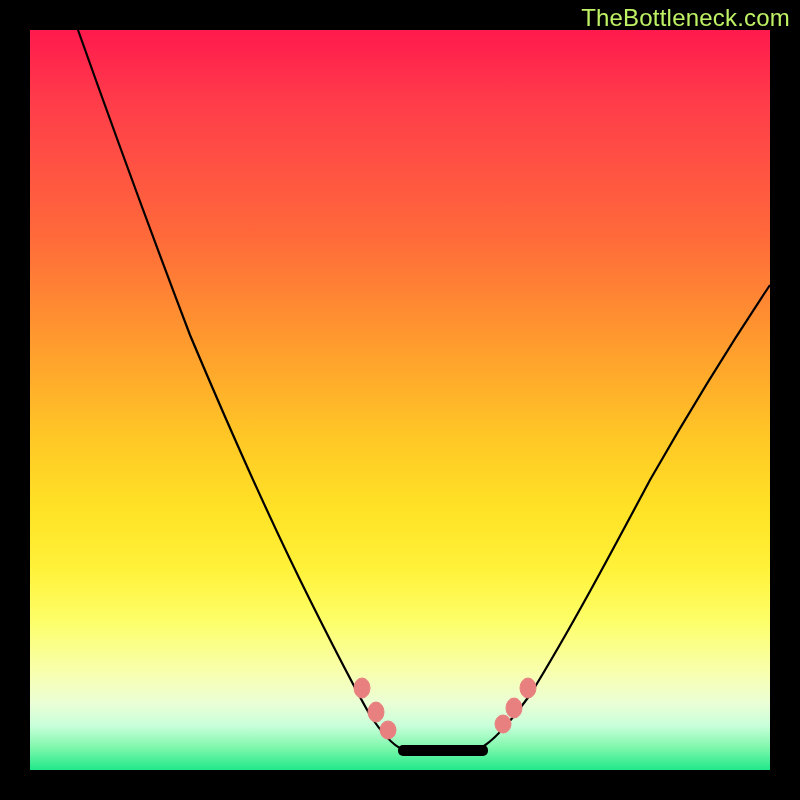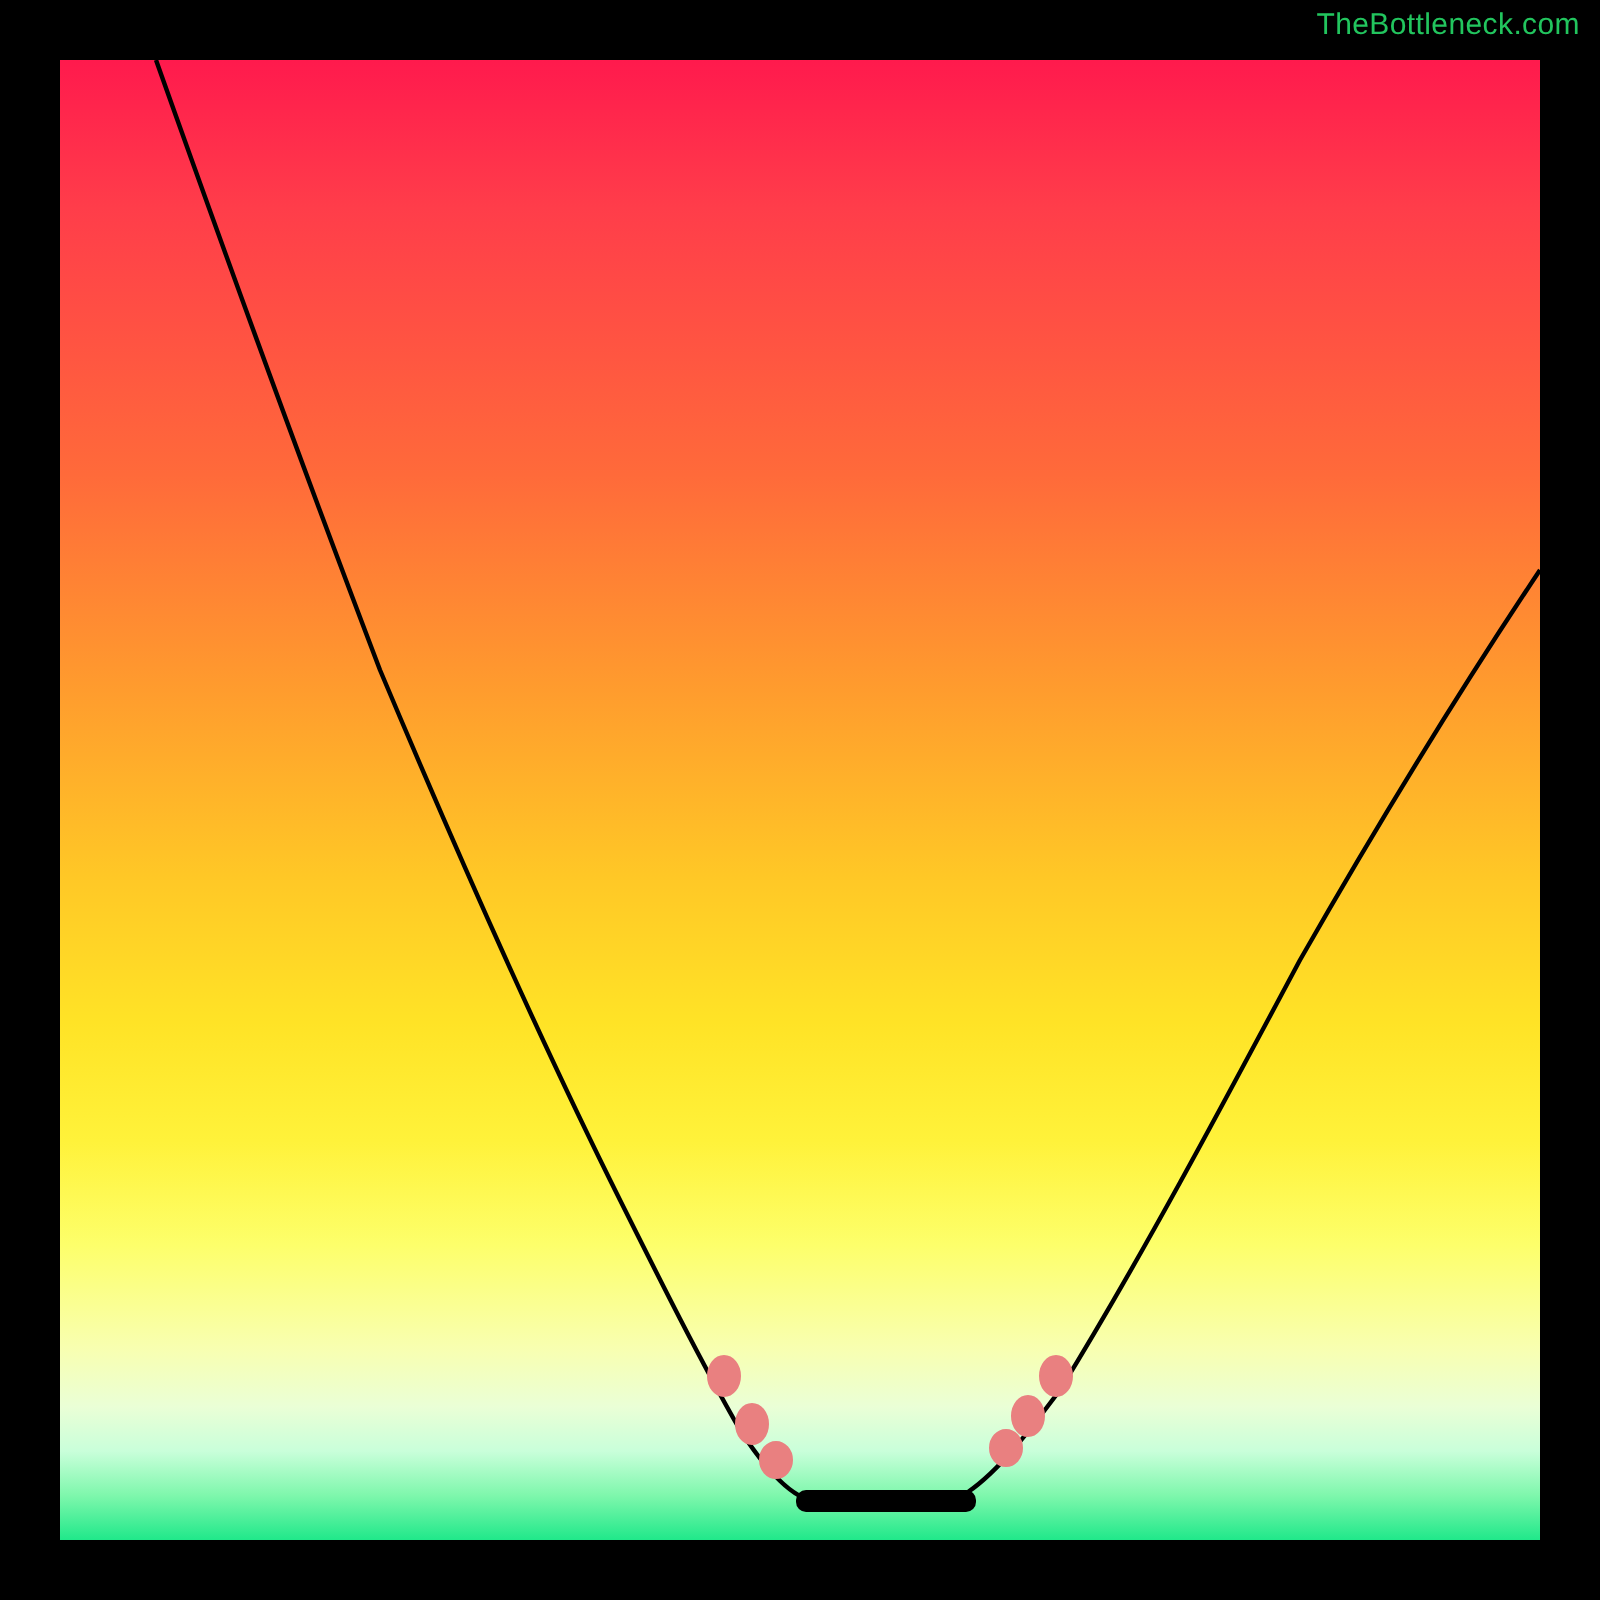--- a/index.html
+++ b/index.html
@@ -37,22 +37,22 @@
       #eaffd6 91%,
       #c9ffda 94%,
       #7ef7ac 97%,
       #20e88a 100%
     );
   }
   .watermark {
     position: absolute;
     top: 4px;
     right: 10px;
-    color: #22c55e;
-    font-size: 15px;
+    color: #bef264;
+    font-size: 24px;
     font-weight: 400;
     letter-spacing: 0.2px;
   }
   svg.curve {
     position: absolute;
     top: 0; left: 0;
     width: 740px; height: 740px;
     overflow: visible;
   }
   .curve path {

